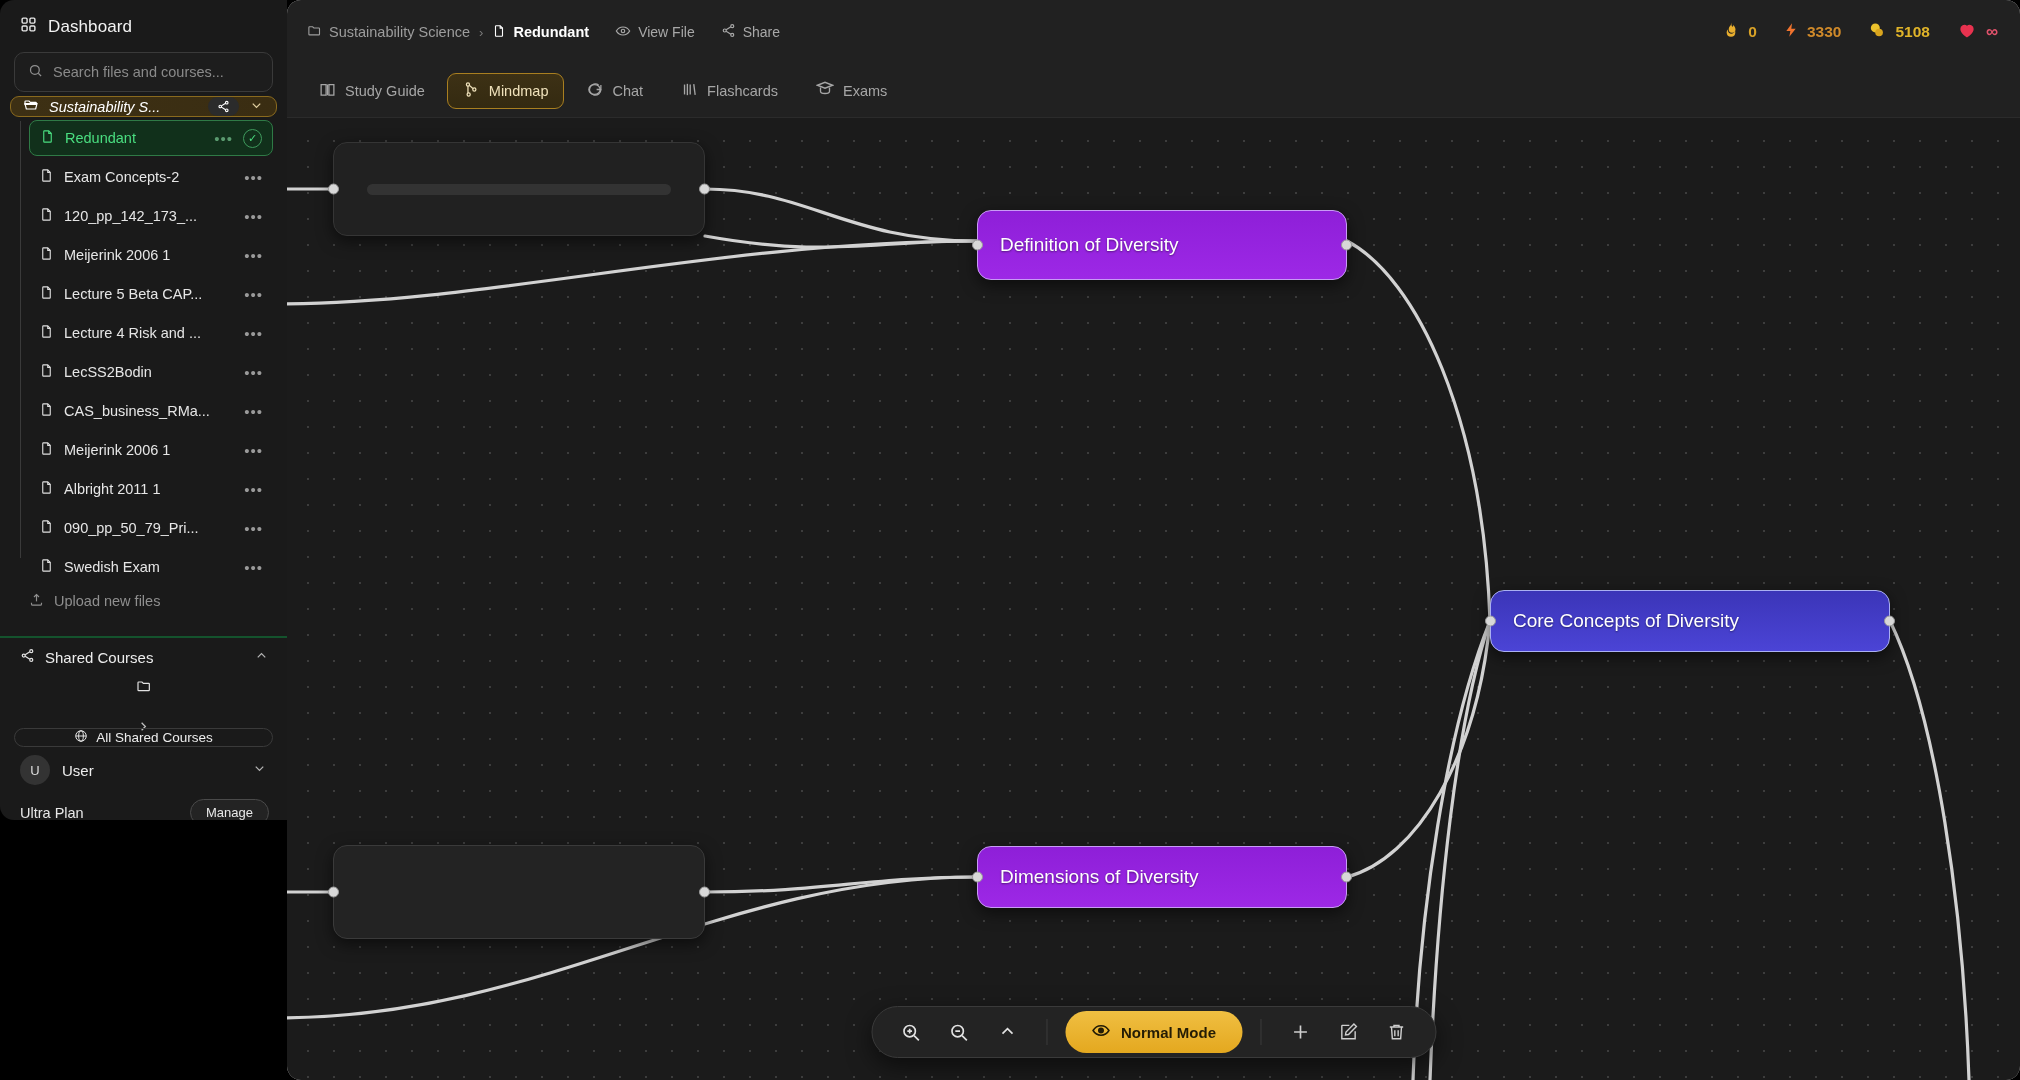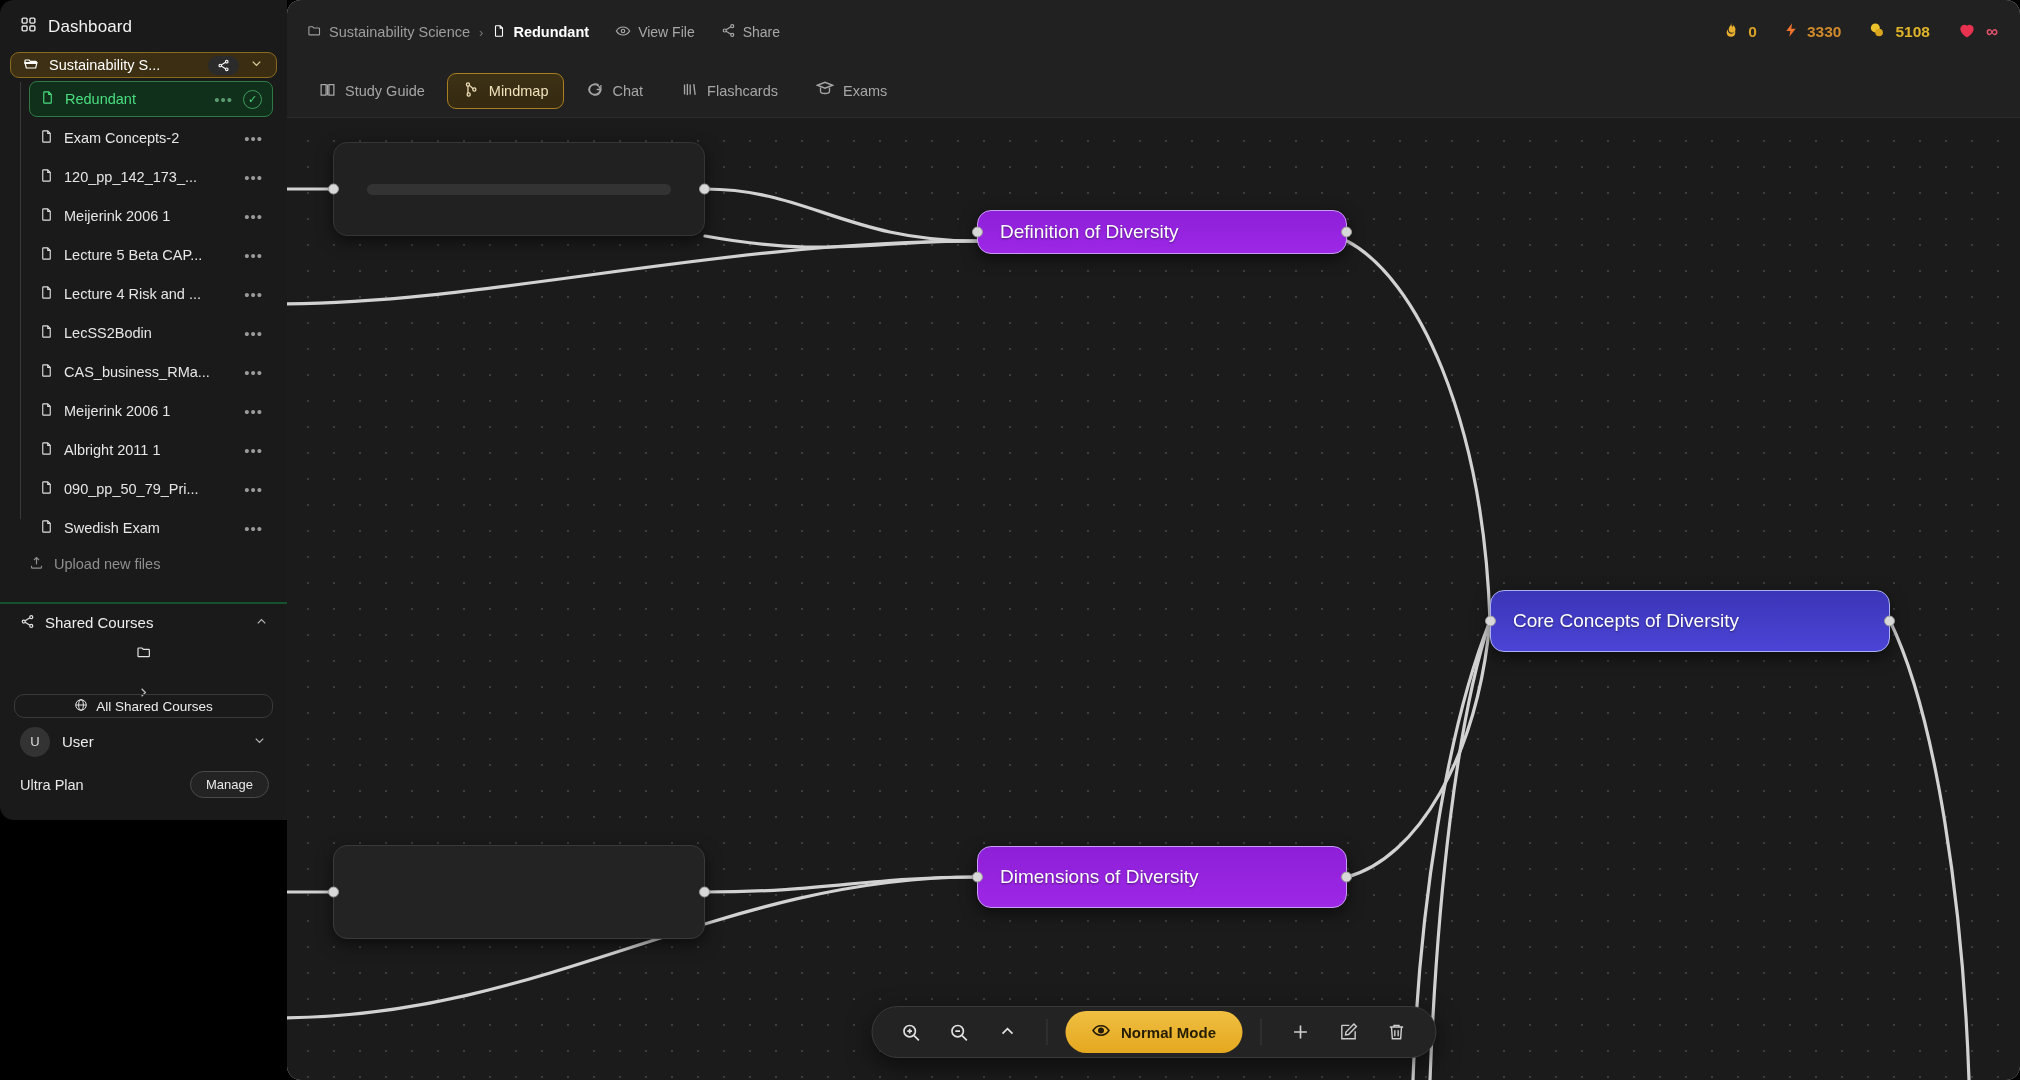--- a/index.html
+++ b/index.html
@@ -52,21 +52,21 @@
   .course-item {
     margin: 4px 10px 0 10px;
     height: 38px;
     display: flex; align-items: center; gap: 10px;
     padding: 0 12px;
     border-radius: 9px;
     background: linear-gradient(90deg,#3d3014,#3a2d12);
     border: 1px solid #8a6a1e;
     color: #fff; font-size: 14.5px;
   }
-  .course-item .name { flex: 1; white-space: nowrap; overflow: hidden; }
+  .course-item .name { flex: 1; white-space: nowrap; overflow: hidden; font-style: italic; }
   .share-pill {
     background: #2b2b2b; border-radius: 10px;
     padding: 3px 9px; display: flex; align-items: center;
   }
   .files { position: relative; margin: 0 0 0 20px; padding-left: 0; }
   .files:before {
     content: ""; position: absolute; left: 0; top: 4px; bottom: 30px;
     width: 1px; background: #3a3a3a;
   }
   .file-item {
@@ -275,20 +275,31 @@
         <svg width="17" height="17" viewBox="0 0 24 24" fill="none" stroke="#e8e8e8" stroke-width="2">
           <rect x="3" y="3" width="7" height="7" rx="1.5"></rect>
             <rect x="14" y="3" width="7" height="7" rx="1.5"></rect>
           <rect x="3" y="14" width="7" height="7" rx="1.5"></rect>
             <rect x="14" y="14" width="7" height="7" rx="1.5"></rect>
         </svg>
       </span>
       <span class="label">Dashboard</span>
     </div>
 
+    <div class="search-wrap">
+      <div class="search-box">
+        <span>
+          <svg width="15" height="15" viewBox="0 0 24 24" fill="none" stroke="#8f8f8f" stroke-width="2">
+            <circle cx="11" cy="11" r="7"></circle>
+              <line x1="16.5" y1="16.5" x2="21" y2="21"></line>
+          </svg>
+        </span>
+        <span class="ph">Search files and courses...</span>
+      </div>
+    </div>
 
 
     <div class="course-item">
       <span>
         <svg width="16" height="16" viewBox="0 0 24 24" fill="none" stroke="#fff" stroke-width="1.8">
           <path d="M3 7a1 1 0 0 1 1-1h5l2 2h8a1 1 0 0 1 1 1v2H3z"></path>
             <path d="M3 10h18l-2 8H5z"></path>
         </svg>
       </span>
       <span class="name">Sustainability S...</span>
@@ -636,21 +647,21 @@
           <path d="M 1603 503 C 1650 600, 1676 790, 1682 962"></path>
         </g>
       </svg>
 
       <div id="nodes">
           <div class="node skeleton" style="left: 46px; top: 24px; width: 372px; height: 94px;">
             <div class="skel-bar"></div>
             <span class="handle l"></span>
             <span class="handle r"></span>
           </div>
-          <div class="node purple" style="left: 690px; top: 92px; width: 370px; height: 44px;">
+          <div class="node purple" style="left: 690px; top: 92px; width: 370px; height: 70px;">
             <span class="ntext">Definition of Diversity</span>
             <span class="handle l"></span>
             <span class="handle r"></span>
           </div>
           <div class="node blue" style="left: 1203px; top: 472px; width: 400px; height: 62px;">
             <span class="ntext">Core Concepts of Diversity</span>
             <span class="handle l"></span>
             <span class="handle r"></span>
           </div>
           <div class="node dark" style="left: 46px; top: 727px; width: 372px; height: 94px;">

